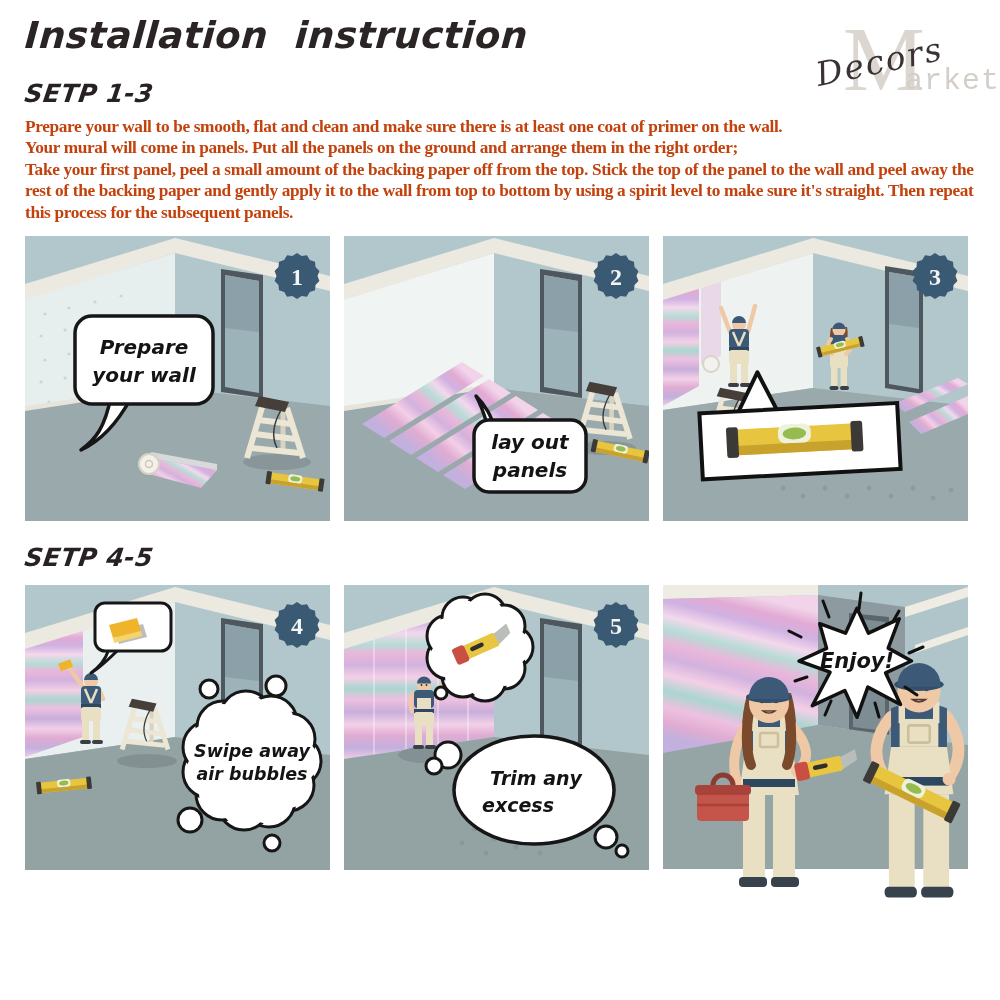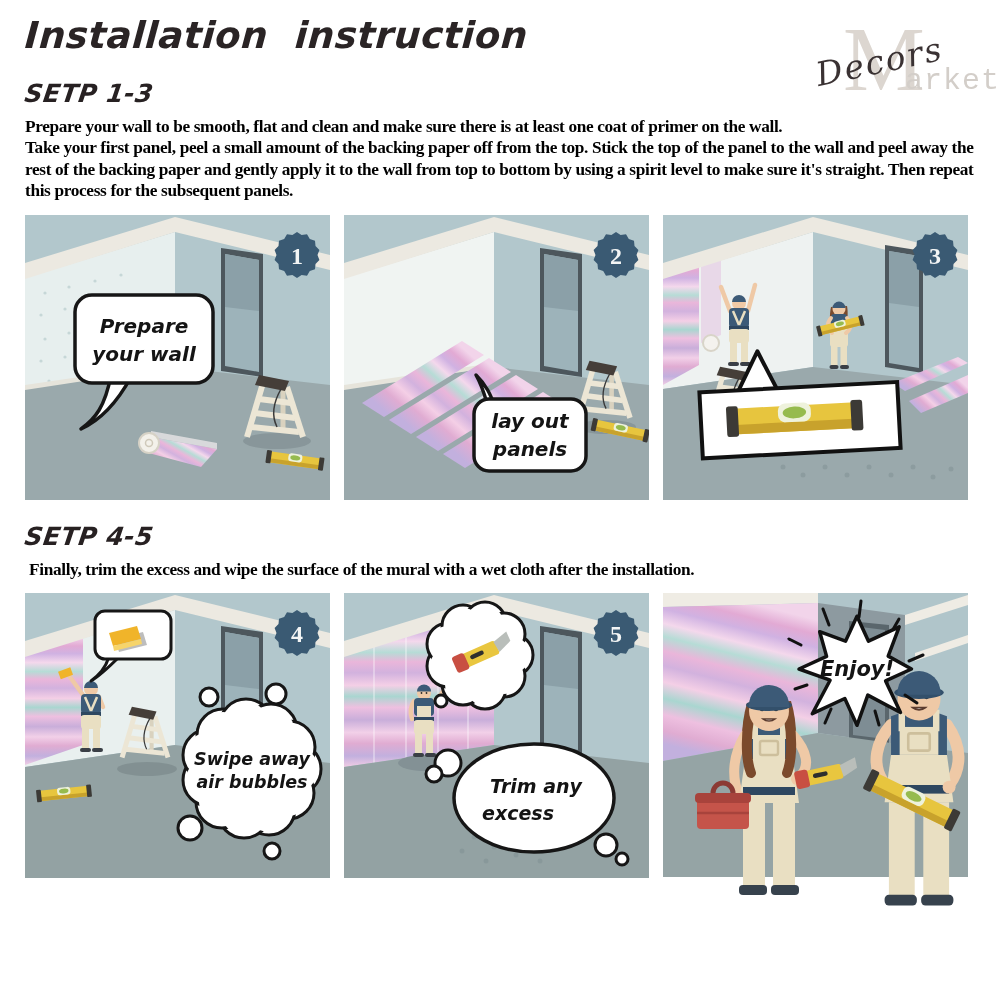--- a/index.html
+++ b/index.html
@@ -7,21 +7,21 @@
   .content{width:950px;margin:0 0 0 25px;position:relative;}
   
   .title{font-family:"DejaVu Sans",sans-serif;font-style:italic;font-weight:800;font-size:37px;letter-spacing:.5px;color:#2a2425;margin-top:14px;transform:skewX(-4deg);transform-origin:left;white-space:pre;}
   .subtitle{font-family:"Liberation Serif",serif;font-weight:700;font-size:31px;color:#3a3436;margin-top:2px;white-space:pre;}
   .logo{position:absolute;top:6px;right:-8px;width:170px;height:98px;}
   .logo .mono{position:absolute;left:30px;top:-14px;font-family:"Liberation Serif",serif;font-size:92px;font-weight:400;color:#dcd6d0;}
   .logo .suffix{position:absolute;left:92px;top:44px;font-family:Liberation Mono, monospace;font-size:30px;color:#d3cec9;letter-spacing:1px;}
   .logo .script{position:absolute;left:2px;top:22px;font-family:"DejaVu Serif",serif;font-style:italic;font-size:33px;font-weight:400;color:#3a3233;transform:rotate(-12deg);letter-spacing:2px;}
   
   .step-heading{font-family:"DejaVu Sans",sans-serif;font-style:italic;font-weight:800;font-size:25px;color:#272122;letter-spacing:.5px;transform:skewX(-8deg);transform-origin:left;margin-top:22px;}
-  .paras{margin-top:8px;font-weight:700;font-size:17.3px;line-height:1.24;letter-spacing:-0.35px;color:#000000;}
+  .paras{margin-top:8px;font-weight:700;font-size:17.3px;line-height:1.24;letter-spacing:-0.35px;color:#c2410c;}
   .paras p{margin:0;white-space:pre-wrap;}
   
   .panel-row{display:flex;gap:14px;margin-top:13px;}
   .panel{width:305px;height:285px;flex:0 0 auto;}
   svg.scene{display:block;}
   .panel-last svg.scene{overflow:visible;}
   text{font-family:"Liberation Serif",serif;}
   .badge-num{font:700 24px "Liberation Serif",serif;fill:#f3f5f5;}
   .script-txt{font:italic 700 20px "DejaVu Sans",sans-serif;fill:#141414;}
   .script-sm{font:italic 700 17.5px "DejaVu Sans",sans-serif;fill:#141414;}
@@ -109,20 +109,21 @@
 
   <div class="logo">
     <span class="mono">M</span>
     <span class="suffix">arket</span>
     <span class="script">Decors</span>
   </div>
 
   <div class="step-heading">SETP 1-3</div>
   <div class="paras">
     <p>Prepare your wall to be smooth, flat and clean and make sure there is at least one coat of primer on the wall.</p>
+    <p>Your mural will come in panels. Put all the panels on the ground and arrange them in the right order;</p>
     <p>Take your first panel, peel a small amount of the backing paper off from the top. Stick the top of the panel to the wall and peel away the rest of the backing paper and gently apply it to the wall from top to bottom by using a spirit level to make sure it's straight. Then repeat this process for the subsequent panels.</p>
   </div>
 
   <div class="panel-row">
 
     <div class="panel">
       <svg class="scene" width="305" height="285" viewBox="0 0 305 285">
         <rect width="305" height="285" fill="#b2c7cc"></rect>
         <polygon points="0,63 150,17 150,152 0,174" fill="#e7efee"></polygon>
         <g fill="#c6d7d7">
@@ -276,21 +277,20 @@
         <g transform="translate(272,40)">
           <polygon class="scallop" fill="#3a5a73" points="0.0,-23.0 4.6,-20.0 10.0,-20.7 12.8,-16.0 18.0,-14.3 18.5,-8.9 22.4,-5.1 20.5,0.0 22.4,5.1 18.5,8.9 18.0,14.3 12.8,16.0 10.0,20.7 4.6,20.0 0.0,23.0 -4.6,20.0 -10.0,20.7 -12.8,16.0 -18.0,14.3 -18.5,8.9 -22.4,5.1 -20.5,0.0 -22.4,-5.1 -18.5,-8.9 -18.0,-14.3 -12.8,-16.0 -10.0,-20.7 -4.6,-20.0"></polygon>
           <text class="badge-num" y="9" text-anchor="middle">3</text>
         </g>
       </svg>
     </div>
   </div>
 
   <div class="step-heading">SETP 4-5</div>
   <div class="paras">
-    <p> Finally, trim the excess and wipe the surface of the mural with a wet cloth after the installation.</p>
   </div>
 
   <div class="panel-row">
 
     <div class="panel">
       <svg class="scene" width="305" height="285" viewBox="0 0 305 285">
         <rect width="305" height="285" fill="#b2c7cc"></rect>
         <polygon points="0,63 150,17 150,152 0,174" fill="#e9f0ef"></polygon>
         <polygon points="0,62 58,44 58,152 0,172" fill="url(#muralG)"></polygon>
         <polygon points="0,48 150,2 150,17 0,64" fill="#ece9e1"></polygon>

